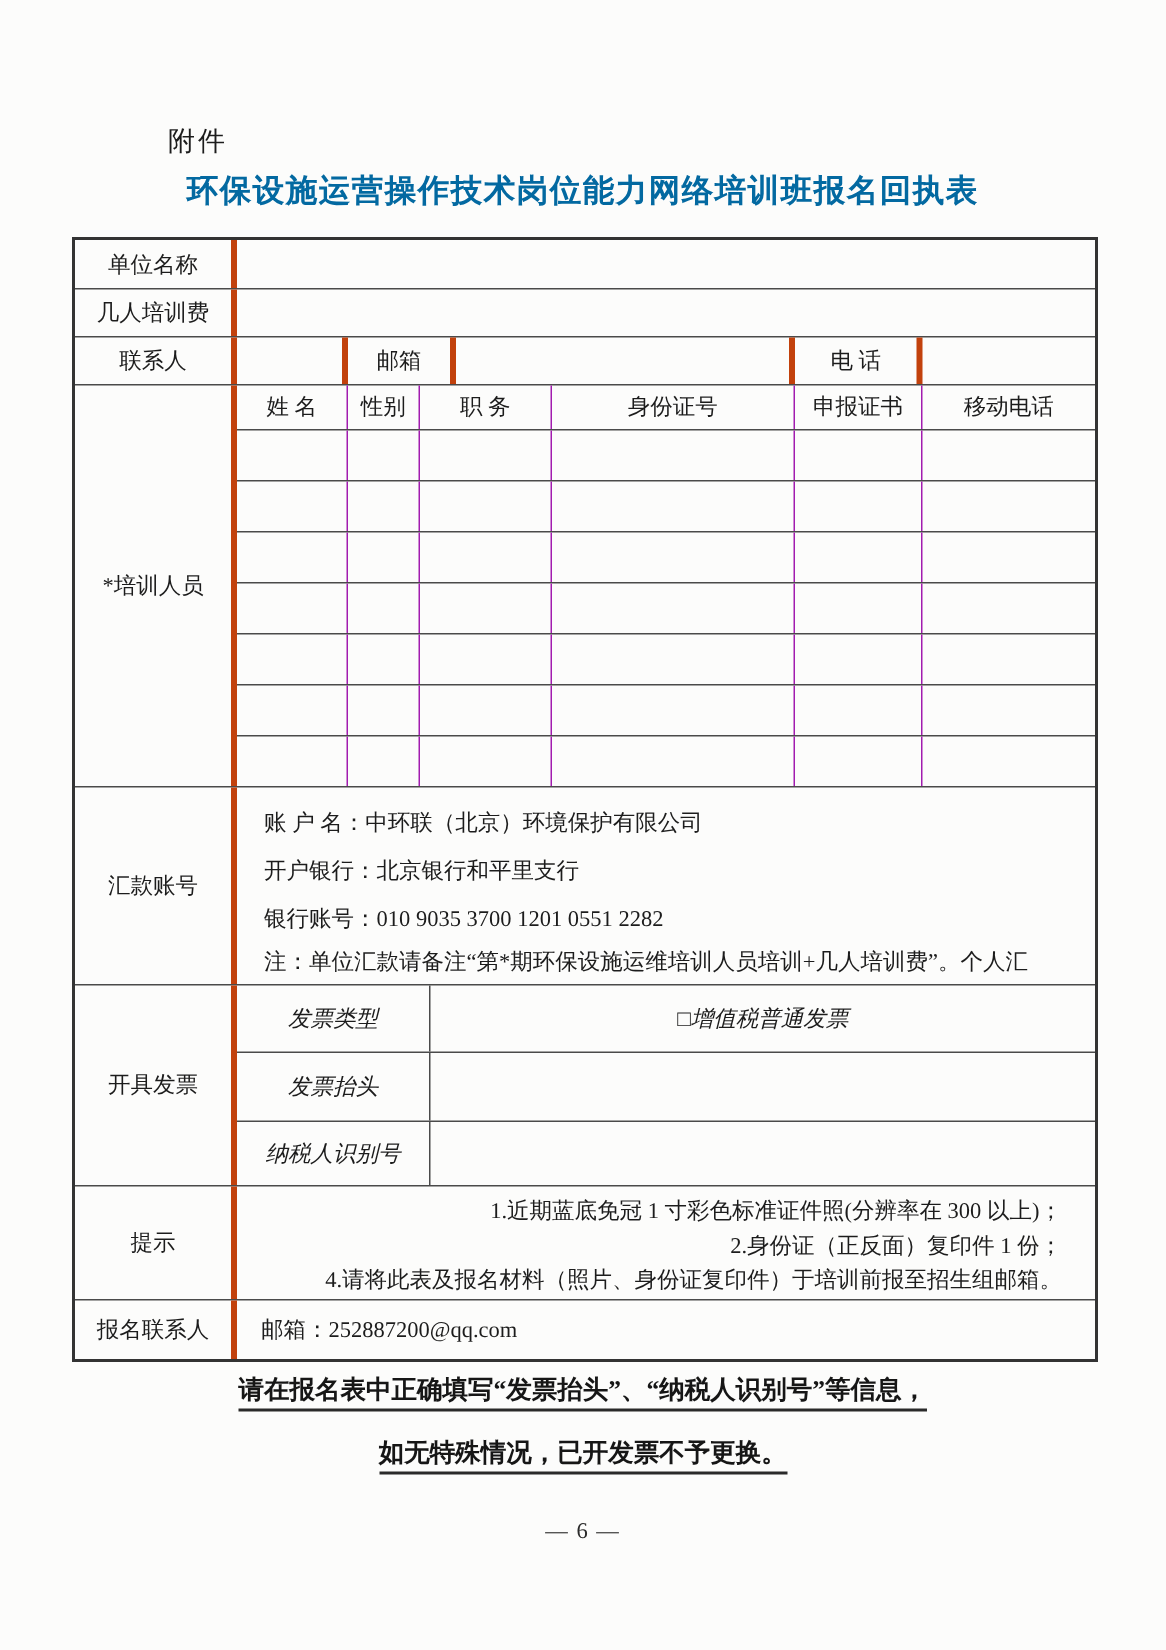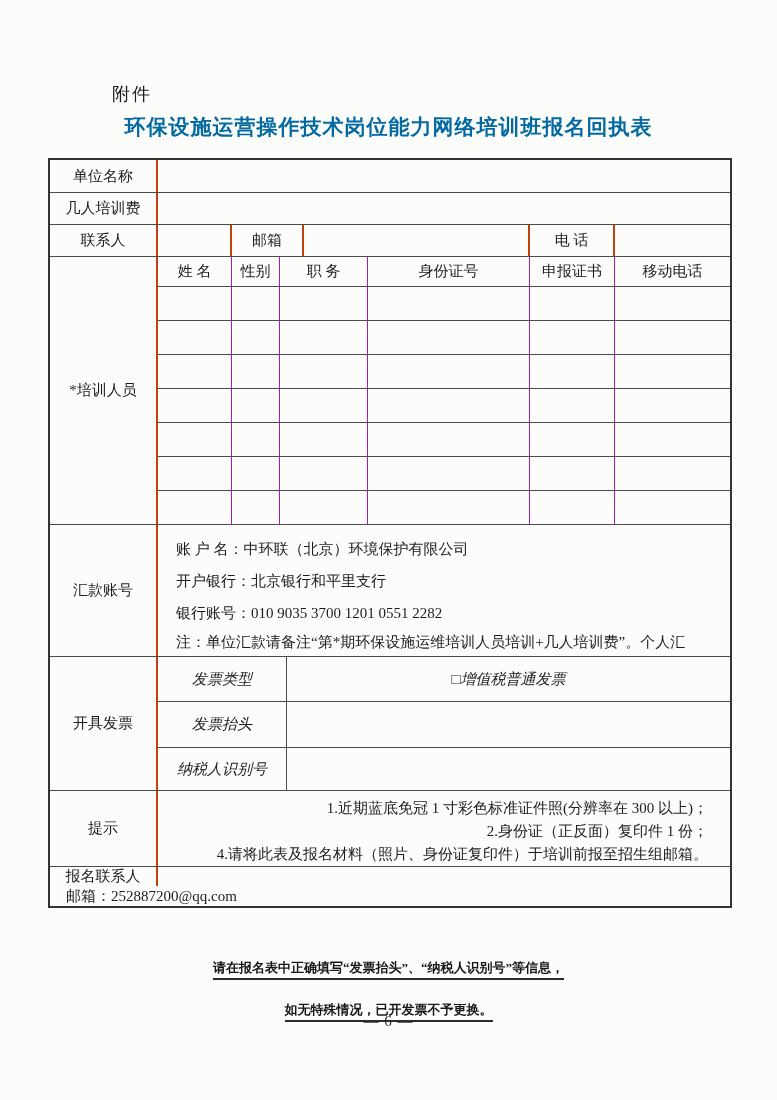--- a/index.html
+++ b/index.html
@@ -10,22 +10,22 @@
     color:#1c1c1c;
     overflow:hidden;
   }
   .attachment{position:absolute;left:112px;top:82px;font-size:18px;letter-spacing:2px;}
   .doc-title{position:absolute;left:0;top:113px;width:100%;text-align:center;
     font-size:21px;font-weight:bold;letter-spacing:1px;color:#0369a1;}
 
   
   .tbl{position:absolute;left:48px;top:158px;width:680px;border:2px solid #333;background:transparent;}
   .trow{display:flex;border-bottom:1px solid #4a4a4a;box-sizing:border-box;}
-  .trow:last-child{border-bottom:none;flex-direction:column;}
-  .cell{border-right:2px solid #c2410c;box-sizing:border-box;display:flex;align-items:center;
+  .trow:last-child{border-bottom:none;}
+  .cell{border-right:4px solid #c2410c;box-sizing:border-box;display:flex;align-items:center;
     font-size:15px;overflow:hidden;}
   .cell:last-child{border-right:none;}
   .lab{width:108px;justify-content:center;text-align:center;flex:none;}
   .flex1{flex:1;}
   .center{justify-content:center;text-align:center;}
 
   
   .w74{width:74px;flex:none;}
   .w72{width:72px;flex:none;}
   .w226{width:226px;flex:none;}
@@ -62,21 +62,21 @@
   .ival{flex:1;display:flex;align-items:center;font-size:15px;}
 
   
   .tips-content{flex:1;padding:6px 22px 0 13px;display:block;font-size:15px;line-height:23px;text-align:right;}
 
   
   .reg-content{flex:1;display:flex;align-items:center;padding-left:16px;font-size:15px;}
   .reg-phone{margin-right:42px;}
 
   
-  .footer-line{position:absolute;left:0;width:100%;text-align:center;font-weight:bold;font-size:13px;color:#161616;margin-top:44px;}
+  .footer-line{position:absolute;left:0;width:100%;text-align:center;font-weight:bold;font-size:17px;color:#161616;}
   .footer-line .ul{border-bottom:2px solid #2a2a2a;padding-bottom:3px;}
   .f1{top:915px;}
   .f2{top:957px;}
   .page-num{position:absolute;left:0;top:1013px;width:100%;text-align:center;
     font-size:15px;color:#2b2b2b;letter-spacing:1px;}
 </style>
 </head>
 <body>
 
 <div class="attachment">附件</div>

